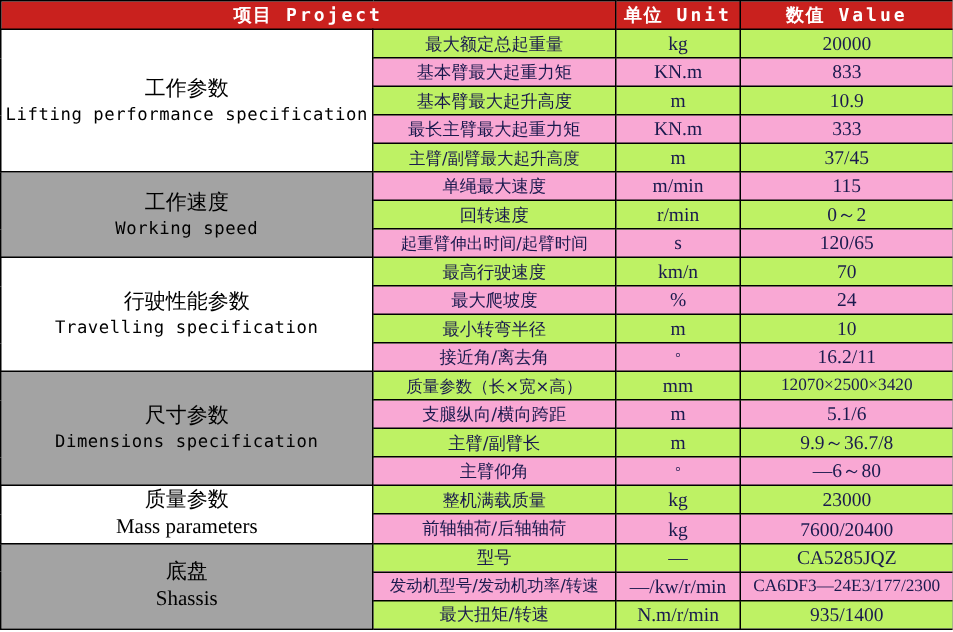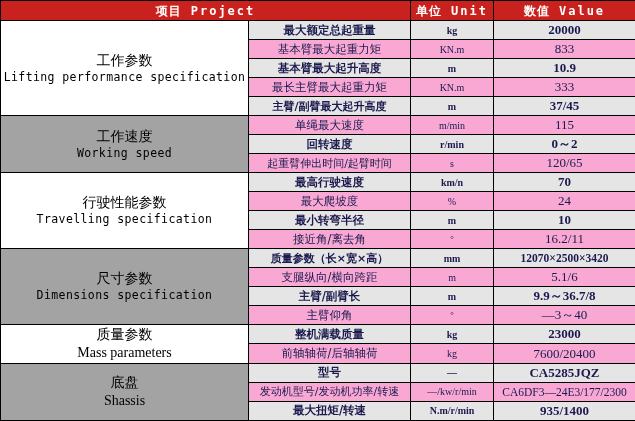--- a/index.html
+++ b/index.html
@@ -77,33 +77,33 @@
   
   .pname {
     width: 162px;
     font-family: "DejaVu Sans", sans-serif;
     font-size: 11.5px;
     color: #1a1a4e;
   }
   .punit {
     width: 83px;
     font-family: "Liberation Serif", serif;
-    font-size: 10px;
+    font-size: 13px;
     color: #1a1a4e;
   }
   .pval {
     width: 142px;
     font-family: "Liberation Serif", serif;
     font-size: 13px;
     color: #1a1a4e;
   }
   .punit.deg { font-size: 9px; }
   .pval.small { font-size: 11.5px; }
   .pname.small { font-size: 11px; }
-  .shade { background: #e5e5e5; font-weight: bold; }
+  .shade { background: #bef264; }
   .plain { background: #f9a8d4; }
   tr.drow { height: 19px; }
 </style>
 </head>
 <body>
 
 <table id="spec-table">
   <colgroup>
     <col style="width:248px">
     <col style="width:162px">
@@ -211,21 +211,21 @@
         <td class="pval plain">5.1/6</td>
       </tr>
       <tr class="drow">
         <td class="pname shade">主臂/副臂长</td>
         <td class="punit shade">m</td>
         <td class="pval shade">9.9～36.7/8</td>
       </tr>
       <tr class="drow">
         <td class="pname plain">主臂仰角</td>
         <td class="punit plain deg">°</td>
-        <td class="pval plain">—3～40</td>
+        <td class="pval plain">—6～80</td>
       </tr>
       <tr class="drow">
         <td rowspan="2" class="sec white serif">
           <span class="cn">质量参数</span>
           <span class="en">Mass parameters</span>
         </td>
         <td class="pname shade">整机满载质量</td>
         <td class="punit shade">kg</td>
         <td class="pval shade">23000</td>
       </tr>

